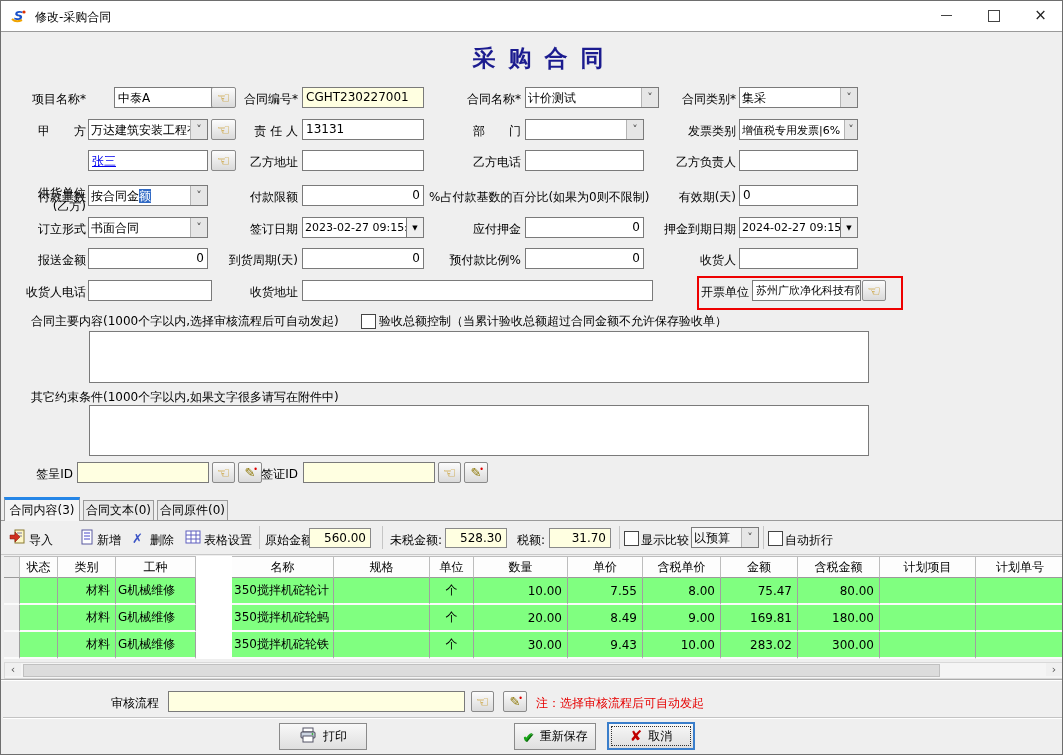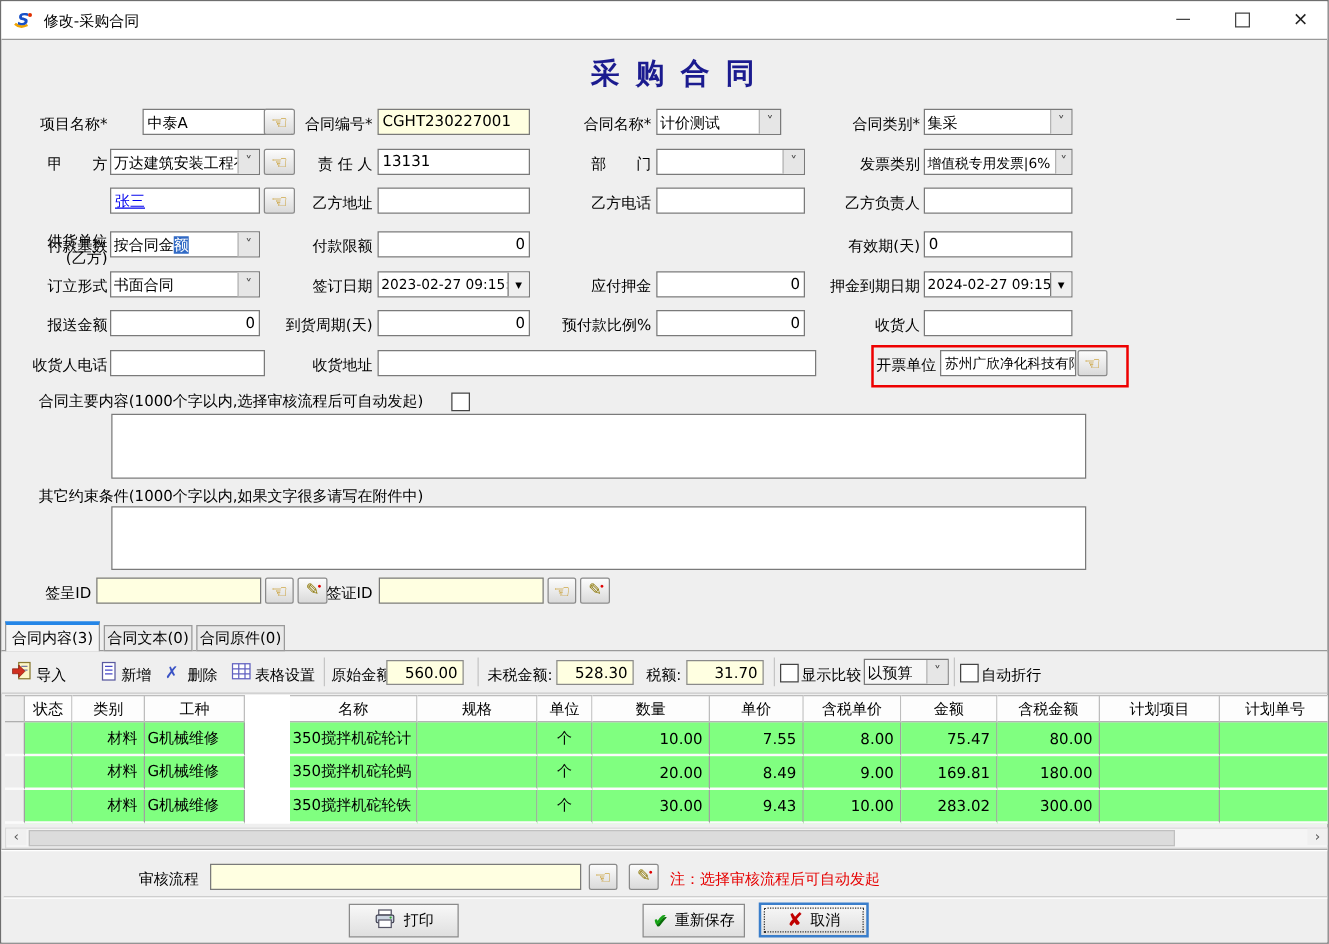--- a/index.html
+++ b/index.html
@@ -97,21 +97,21 @@
   <div class="heading">采购合同</div>
 
   <div class="lbl" style="left:6px;top:90px;width:79px;">项目名称*</div>
   <div class="txt" style="left:87px;top:86px;width:120px;margin-left:26px;">中泰A</div>
   <div class="handbtn" style="left:210px;top:86px;">
       <span>☜</span>
     </div>
   <div class="lbl" style="left:218px;top:90px;width:79px;">合同编号*</div>
   <div class="txt yellow" style="left:301px;top:86px;width:122px;">CGHT230227001</div>
   <div class="lbl" style="left:420px;top:90px;width:100px;">合同名称*</div>
-  <div class="combo" style="left:524px;top:86px;width:100px;">
+  <div class="combo" style="left:524px;top:86px;width:134px;">
     <span class="cv">计价测试</span>
     <span class="ca">˅</span>
   </div>
   <div class="lbl" style="left:618px;top:90px;width:117px;">合同类别*</div>
   <div class="combo" style="left:738px;top:86px;width:119px;justify-content:center;">
     <span class="cv">集采</span>
     <span class="ca">˅</span>
   </div>
 
   <div class="lbl" style="left:6px;top:122px;width:79px;">甲　　方</div>
@@ -150,20 +150,21 @@
   <div class="lbl" style="left:618px;top:153px;width:117px;">乙方负责人</div>
   <div class="txt" style="left:738px;top:149px;width:119px;"></div>
 
   <div class="lbl" style="left:6px;top:188px;width:79px;">付款基数</div>
   <div class="combo" style="left:87px;top:184px;width:120px;">
     <span class="cv"><span>按合同金</span><span class="sel">额</span></span>
     <span class="ca">˅</span>
   </div>
   <div class="lbl" style="left:218px;top:188px;width:79px;">付款限额</div>
   <div class="txt num" style="left:301px;top:184px;width:122px;">0</div>
+  <div class="lbl lbl-l" style="left:428px;top:188px;width:230px;">%占付款基数的百分比(如果为0则不限制)</div>
   <div class="lbl" style="left:618px;top:188px;width:117px;">有效期(天)</div>
   <div class="txt" style="left:738px;top:184px;width:119px;">0</div>
 
   <div class="lbl" style="left:6px;top:220px;width:79px;">订立形式</div>
   <div class="combo" style="left:87px;top:216px;width:120px;">
     <span class="cv">书面合同</span>
     <span class="ca">˅</span>
   </div>
   <div class="lbl" style="left:218px;top:220px;width:79px;">签订日期</div>
   <div class="combo" style="left:301px;top:216px;width:122px;">
@@ -193,20 +194,21 @@
   <div class="txt" style="left:301px;top:279px;width:351px;"></div>
   <div class="redbox" style="left:696px;top:275px;width:202px;height:30px;"></div>
   <div class="lbl" style="left:700px;top:283px;width:48px;">开票单位</div>
   <div class="txt" style="left:751px;top:279px;width:109px;font-size:11px;">苏州广欣净化科技有限</div>
   <div class="handbtn" style="left:861px;top:279px;width:24px;">
       <span>☜</span>
     </div>
 
   <div class="lbl lbl-l" style="left:30px;top:312px;width:330px;">合同主要内容(1000个字以内,选择审核流程后可自动发起)</div>
   <div class="cb" style="left:360px;top:313px;"></div>
+  <div class="lbl lbl-l" style="left:378px;top:312px;width:520px;">验收总额控制（当累计验收总额超过合同金额不允许保存验收单）</div>
   <div class="bigtxt" style="left:88px;top:330px;width:778px;height:50px;"></div>
   <div class="lbl lbl-l" style="left:30px;top:388px;width:330px;">其它约束条件(1000个字以内,如果文字很多请写在附件中)</div>
   <div class="bigtxt" style="left:88px;top:404px;width:778px;height:49px;"></div>
 
   <div class="lbl" style="left:10px;top:465px;width:62px;">签呈ID</div>
   <div class="txt yellow" style="left:76px;top:461px;width:132px;"></div>
   <div class="handbtn" style="left:211px;top:461px;width:23px;">
       <span>☜</span>
     </div>
   <div class="penbtn" style="left:237px;top:461px;">

